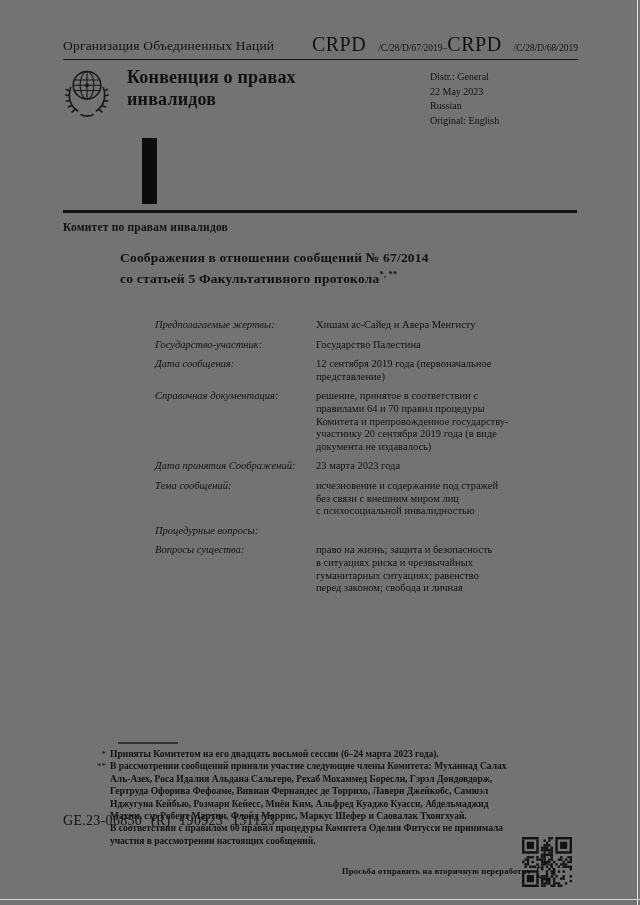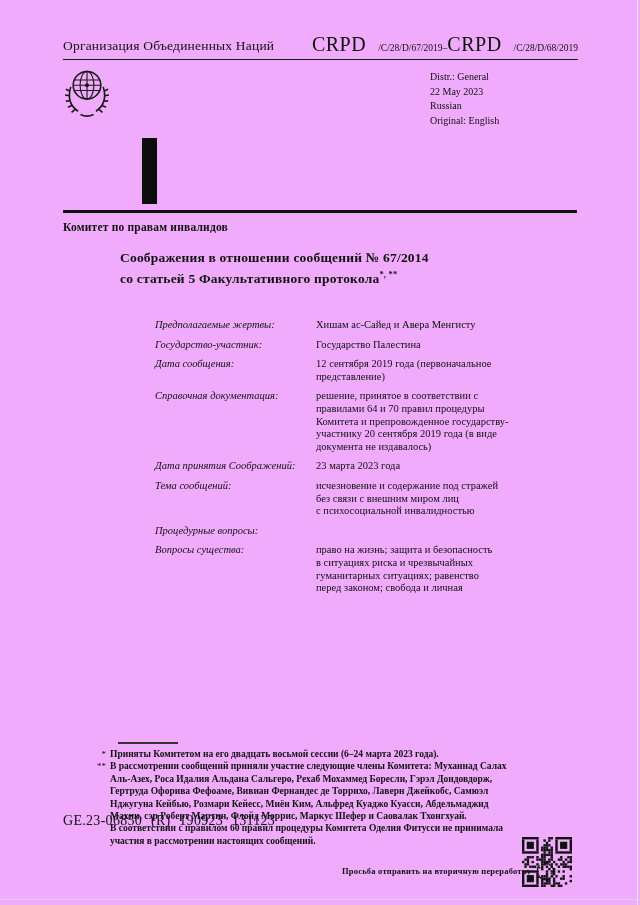--- a/index.html
+++ b/index.html
@@ -1,18 +1,18 @@
 <!DOCTYPE html>
 <html><head>
 <meta charset="utf-8">
 <style>
   html,body{margin:0;padding:0;}
   body{background:#fff;}
   .page{
-    position:relative;width:640px;height:905px;background:#f0abfc;overflow:hidden;
+    position:relative;width:640px;height:905px;background:#737373;overflow:hidden;
     font-family:"Liberation Serif","DejaVu Serif",serif;color:#111;
   }
   
   .edge-bottom{position:absolute;left:0;right:0;bottom:5px;height:1px;background:#d4d4d4;}
   .edge-right{position:absolute;top:0;bottom:0;right:2px;width:1px;background:#e6e6e6;}
 
   
   .masthead{
     position:absolute;left:63px;right:62px;top:34px;
     display:flex;justify-content:space-between;align-items:flex-end;
@@ -78,20 +78,22 @@
       <ellipse cx="32" cy="26" rx="8.5" ry="17" stroke-width="1.4"></ellipse>
       <path d="M32 9 v34" stroke-width="1.4"></path>
       <path d="M12 28 q-6 20 9 30" stroke-width="2"></path>
       <path d="M52 28 q6 20 -9 30" stroke-width="2"></path>
       <path d="M11 33 l-5 -2 M10.5 39 l-5.5 -1 M11.5 45 l-5.5 0.5 M13.5 51 l-5 2 M17 56 l-4 3.5" stroke-width="2"></path>
       <path d="M53 33 l5 -2 M53.5 39 l5.5 -1 M52.5 45 l5.5 0.5 M50.5 51 l5 2 M47 56 l4 3.5" stroke-width="2"></path>
       <path d="M24 62 q8 4 16 0" stroke-width="2"></path>
     </svg>
   </div>
 
+  <div class="conv-title">Конвенция о правах
+инвалидов</div>
 
   <div class="distr">
     <div>Distr.: General</div>
     <div>22 May 2023</div>
     <div>Russian</div>
     <div>Original: English</div>
   </div>
 
   <div class="scan-bar"></div>
 

